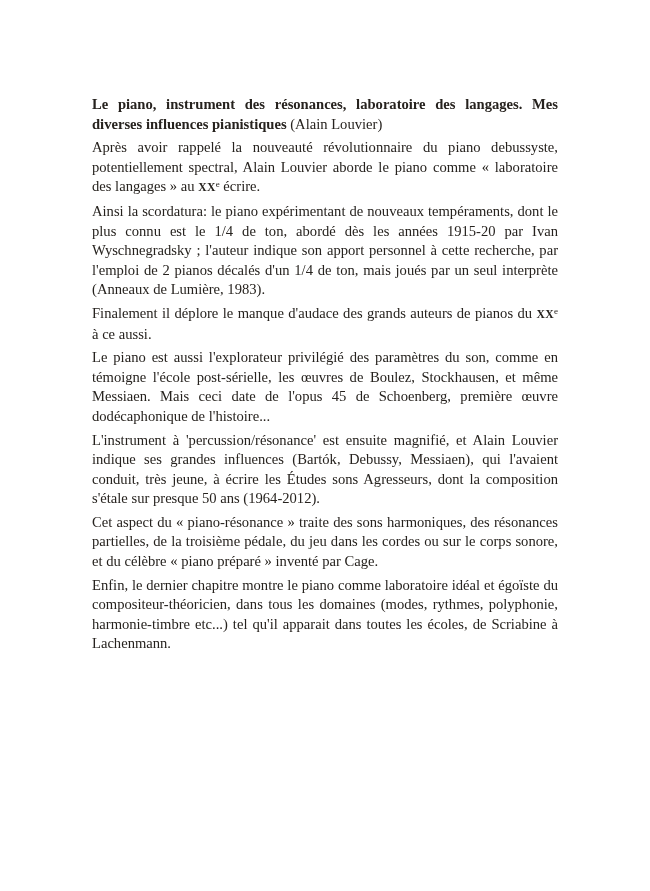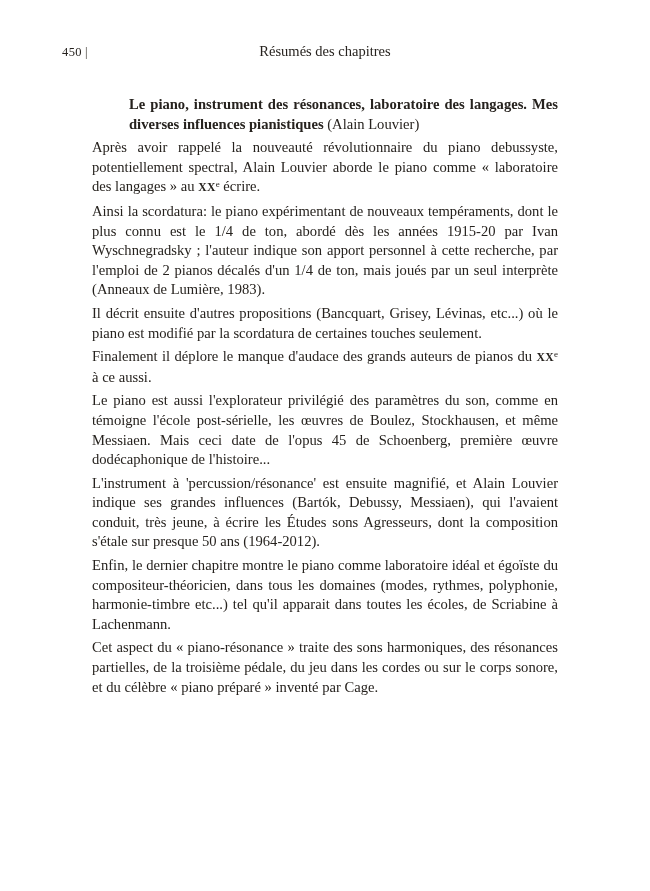--- a/index.html
+++ b/index.html
@@ -39,47 +39,42 @@
     position: absolute;
     left: 92px; top: 95px;
     width: 466px;
   }
   .content p {
     margin: 0 0 4px 0;
     font-size: 14.6px;
     line-height: 19.6px;
     text-align: justify;
   }
-  p.title { margin-bottom: 4px; margin-left: 37px; }
+  p.title { margin-bottom: 4px; }
   .b { font-weight: bold; }
   .i { }
   .sc { font-size: 0.8em; letter-spacing: 0.3px; font-weight: bold; }
   sup.e {
     font-size: 0.62em;
     vertical-align: baseline;
     position: relative;
     top: -0.45em;
     line-height: 0;
   }
 </style>
 </head>
 <body>
 
 <div class="page">
-  <div class="page-header">
-    <span class="folio"><span>450</span><span class="sep">|</span></span>
-    <div class="running-header">Résumés des chapitres</div>
-  </div>
 
   <div class="content">
     <p class="title"><span class="b">Le piano, instrument des résonances, laboratoire des langages. Mes diverses influences pianistiques</span><span> (Alain Louvier)</span></p>
     <div id="paragraphs">
         <p><span>Après avoir rappelé la nouveauté révolutionnaire du piano debussyste, potentiellement spectral, Alain Louvier aborde le piano comme « laboratoire des langages » au </span><span class="sc">XX</span><sup class="e">e</sup><span> écrire.</span></p>
         <p><span>Ainsi la </span><span class="i">scordatura</span><span>: le piano expérimentant de nouveaux tempéraments, dont le plus connu est le 1/4 de ton, abordé dès les années 1915-20 par Ivan Wyschnegradsky ; l'auteur indique son apport personnel à cette recherche, par l'emploi de 2 pianos décalés d'un 1/4 de ton, mais joués par un seul interprète (</span><span class="i">Anneaux de Lumière</span><span>, 1983).</span></p>
-        <p><span>Il décrit ensuite d'autres propositions (Bancquart, Grisey, Lévinas, etc...) où le piano est modifié par la </span><span class="i">scordatura</span><span> de certaines touches seulement.</span></p>
         <p><span>Finalement il déplore le manque d'audace des grands auteurs de pianos du </span><span class="sc">XX</span><sup class="e">e</sup><span> à ce aussi.</span></p>
         <p><span>Le piano est aussi l'explorateur privilégié des paramètres du son, comme en témoigne l'école post-sérielle, les œuvres de Boulez, Stockhausen, et même Messiaen. Mais ceci date de l'opus 45 de Schoenberg, première œuvre dodécaphonique de l'histoire...</span></p>
         <p><span>L'instrument à 'percussion/résonance' est ensuite magnifié, et Alain Louvier indique ses grandes influences (Bartók, Debussy, Messiaen), qui l'avaient conduit, très jeune, à écrire les </span><span class="i">Études sons Agresseurs</span><span>, dont la composition s'étale sur presque 50 ans (1964-2012).</span></p>
+        <p><span>Cet aspect du « piano-résonance » traite des sons harmoniques, des résonances partielles, de la troisième pédale, du jeu dans les cordes ou sur le corps sonore, et du célèbre « piano préparé » inventé par Cage.</span></p>
         <p><span>Enfin, le dernier chapitre montre le piano comme laboratoire idéal et égoïste du compositeur-théoricien, dans tous les domaines (modes, rythmes, polyphonie, harmonie-timbre etc...) tel qu'il apparait dans toutes les écoles, de Scriabine à Lachenmann.</span></p>
-        <p><span>Cet aspect du « piano-résonance » traite des sons harmoniques, des résonances partielles, de la troisième pédale, du jeu dans les cordes ou sur le corps sonore, et du célèbre « piano préparé » inventé par Cage.</span></p>
       </div>
   </div>
 </div>
 
 </body></html>

